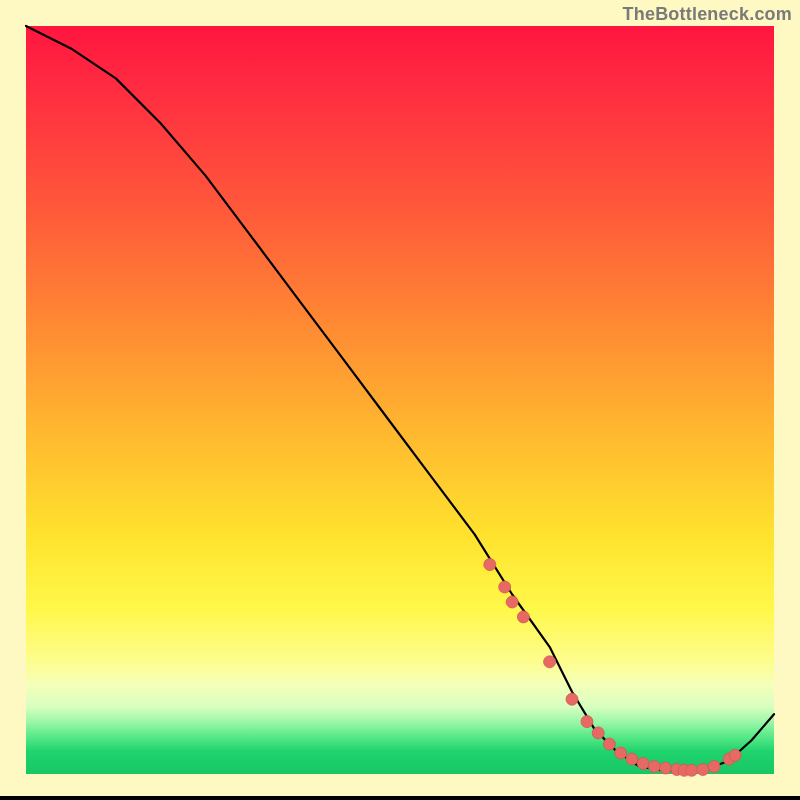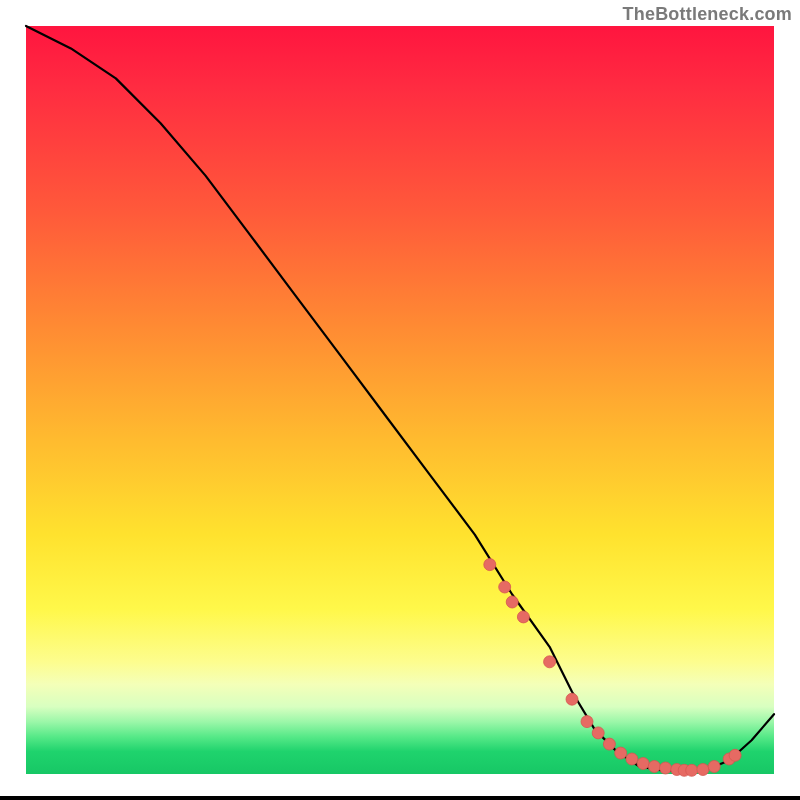--- a/index.html
+++ b/index.html
@@ -8,21 +8,21 @@
     width: 800px;
     height: 800px;
     background: #000;
     overflow: hidden;
     font-family: Arial, Helvetica, sans-serif;
   }
   .frame {
     position: relative;
     width: 800px;
     height: 796px;
-    background: #ffffff;
+    background: #fef9c3;
   }
   .plot-area {
     position: absolute;
     left: 26px;
     top: 26px;
     width: 748px;
     height: 748px;
     
     background: linear-gradient(
       to bottom,

